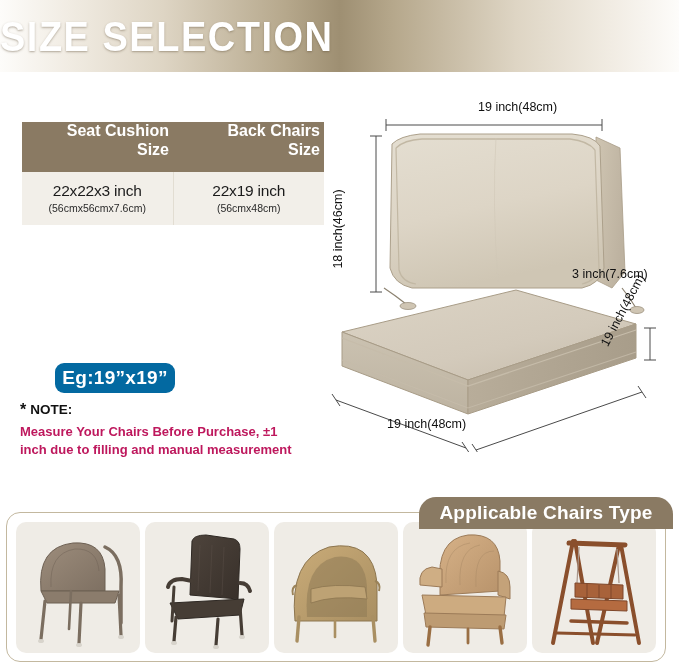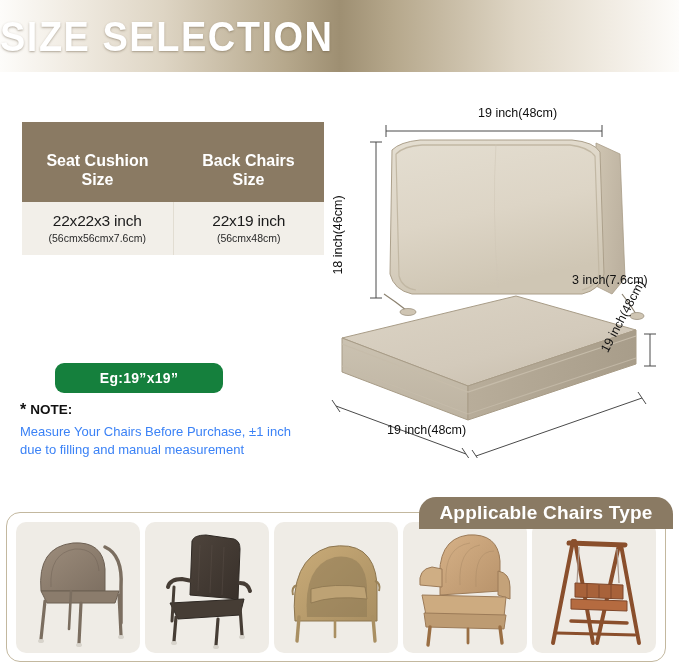--- a/index.html
+++ b/index.html
@@ -35,52 +35,52 @@
   }
 
   
   .size-table{
     position:absolute;left:22px;top:122px;width:302px;
     border-collapse:collapse;
   }
   .size-table th{
     background:#8a7a63;color:#ffffff;
     font-size:16px;font-weight:bold;line-height:1.18;
-    padding:30px 4px 12px;text-align:center;
+    padding:0 4px 12px;text-align:right;
     width:50%;
   }
   .th-inner{display:block;}
   .size-table td{
     background:#f2efe9;text-align:center;
     padding:10px 4px 11px;vertical-align:middle;
     border-top:6px solid #c2410c;
   }
   .size-table tr:first-child td{border-top:none;}
   .size-table td.col-sep{border-left:1px solid #e2ddd2;}
   .cell-main{display:block;font-size:15.5px;color:#1b1b1b;letter-spacing:-.2px;}
   .cell-sub{display:block;font-size:10.5px;color:#2a2a2a;margin-top:2px;}
 
   
   .eg-badge{
     position:absolute;left:55px;top:363px;
-    width:168px;height:30px;border-radius:9px;
-    background:#15803d;color:#ffffff;
-    font-size:14px;font-weight:bold;
+    width:120px;height:30px;border-radius:9px;
+    background:#0369a1;color:#ffffff;
+    font-size:19px;font-weight:bold;
     display:flex;align-items:center;justify-content:center;
     letter-spacing:.3px;
   }
 
   
   .note-block{position:absolute;left:20px;top:402px;width:275px;}
   .note-head{font-size:13.5px;font-weight:bold;color:#111;line-height:1;}
   .note-star{font-size:16px;font-weight:bold;vertical-align:-1px;margin-right:4px;}
-  .note-body{font-size:13px;font-weight:normal;color:#3b82f6;line-height:1.42;margin-top:5px;}
-
-  
-  .diagram{position:absolute;left:320px;top:98px;width:359px;height:360px;}
+  .note-body{font-size:13px;font-weight:bold;color:#be185d;line-height:1.42;margin-top:5px;}
+
+  
+  .diagram{position:absolute;left:320px;top:92px;width:359px;height:360px;}
   .diagram svg{display:block;}
   .dim-label{
     position:absolute;font-size:12.5px;color:#111;white-space:nowrap;
     font-family:"Liberation Sans", sans-serif;
   }
   .lbl-top{left:158px;top:8px;}
   .lbl-left{left:-22px;top:130px;transform:rotate(-90deg);transform-origin:center;}
   .lbl-right{left:252px;top:175px;}
   .lbl-bottom{left:67px;top:325px;}
   .lbl-diag{left:278px;top:250px;transform:rotate(-62deg);transform-origin:left top;}

